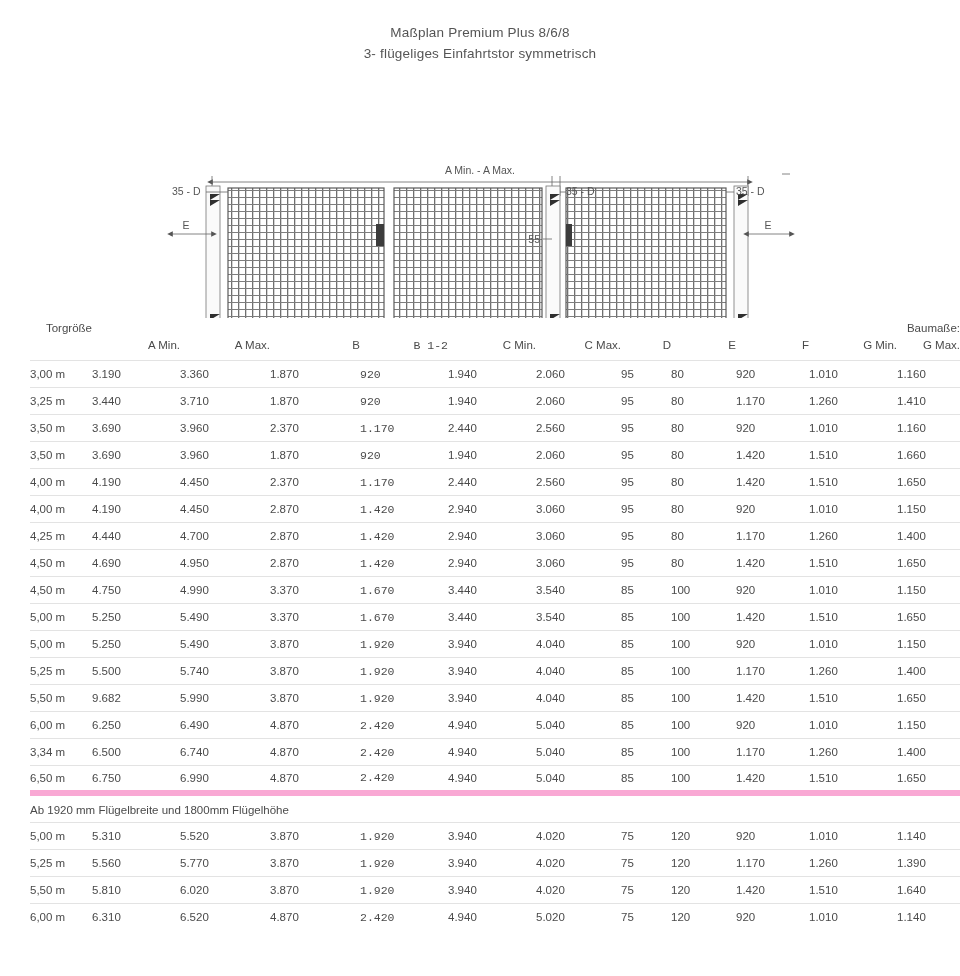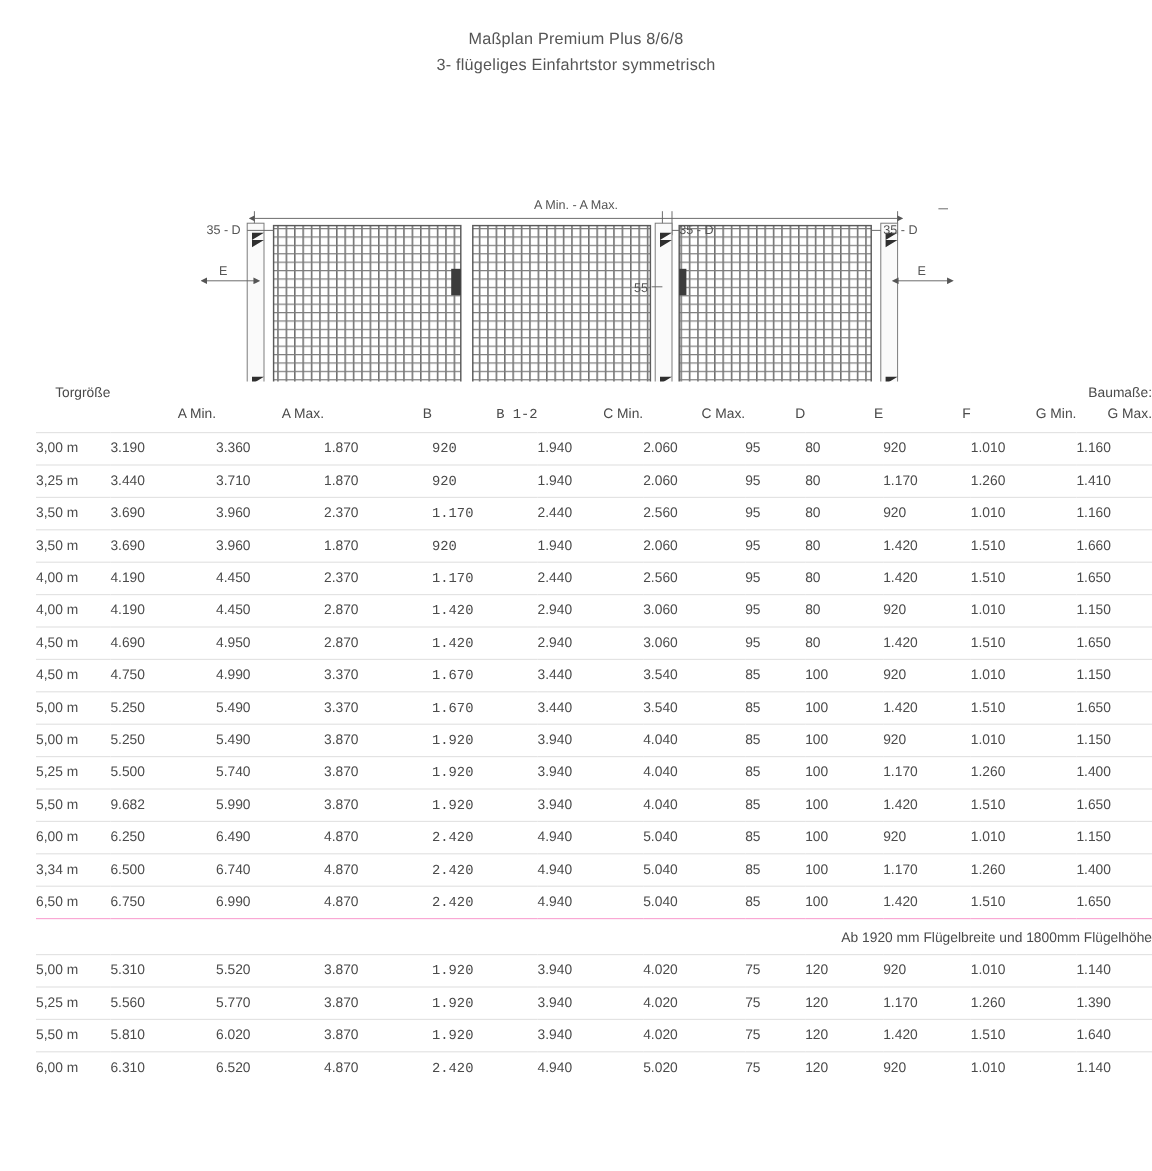--- a/index.html
+++ b/index.html
@@ -68,24 +68,23 @@
     height: 27px;
     vertical-align: middle;
     color: #4a4a4a;
     font-size: 11.5px;
     border-top: 1px solid #e3e3e3;
     white-space: nowrap;
   }
   table.specs tr.head-row th { border: 0; }
   table.specs tr.head-row.second th { padding-bottom: 8px; }
   table.specs tr.section td {
-    border-top: 1px solid #f9a8d4;
+    border-top: 6px solid #f9a8d4;
     padding-top: 2px;
     height: 30px;
-    text-align: right;
   }
   .col-0 { width: 62px; }
   .col-1 { width: 88px; }
   .col-2 { width: 90px; }
   .col-3 { width: 90px; }
   .col-4 { width: 88px; font-family: Liberation Mono, monospace; }
   .col-5 { width: 88px; }
   .col-6 { width: 85px; }
   .col-7 { width: 50px; }
   .col-8 { width: 65px; }
@@ -303,20 +302,34 @@
             <td class="col-4">1.420</td>
             <td class="col-5">2.940</td>
             <td class="col-6">3.060</td>
             <td class="col-7">95</td>
             <td class="col-8">80</td>
             <td class="col-9">920</td>
             <td class="col-10">1.010</td>
             <td class="col-11">1.150</td>
           </tr>
           <tr>
+            <td class="col-0">4,25 m</td>
+            <td class="col-1">4.440</td>
+            <td class="col-2">4.700</td>
+            <td class="col-3">2.870</td>
+            <td class="col-4">1.420</td>
+            <td class="col-5">2.940</td>
+            <td class="col-6">3.060</td>
+            <td class="col-7">95</td>
+            <td class="col-8">80</td>
+            <td class="col-9">1.170</td>
+            <td class="col-10">1.260</td>
+            <td class="col-11">1.400</td>
+          </tr>
+          <tr>
             <td class="col-0">4,50 m</td>
             <td class="col-1">4.690</td>
             <td class="col-2">4.950</td>
             <td class="col-3">2.870</td>
             <td class="col-4">1.420</td>
             <td class="col-5">2.940</td>
             <td class="col-6">3.060</td>
             <td class="col-7">95</td>
             <td class="col-8">80</td>
             <td class="col-9">1.420</td>

